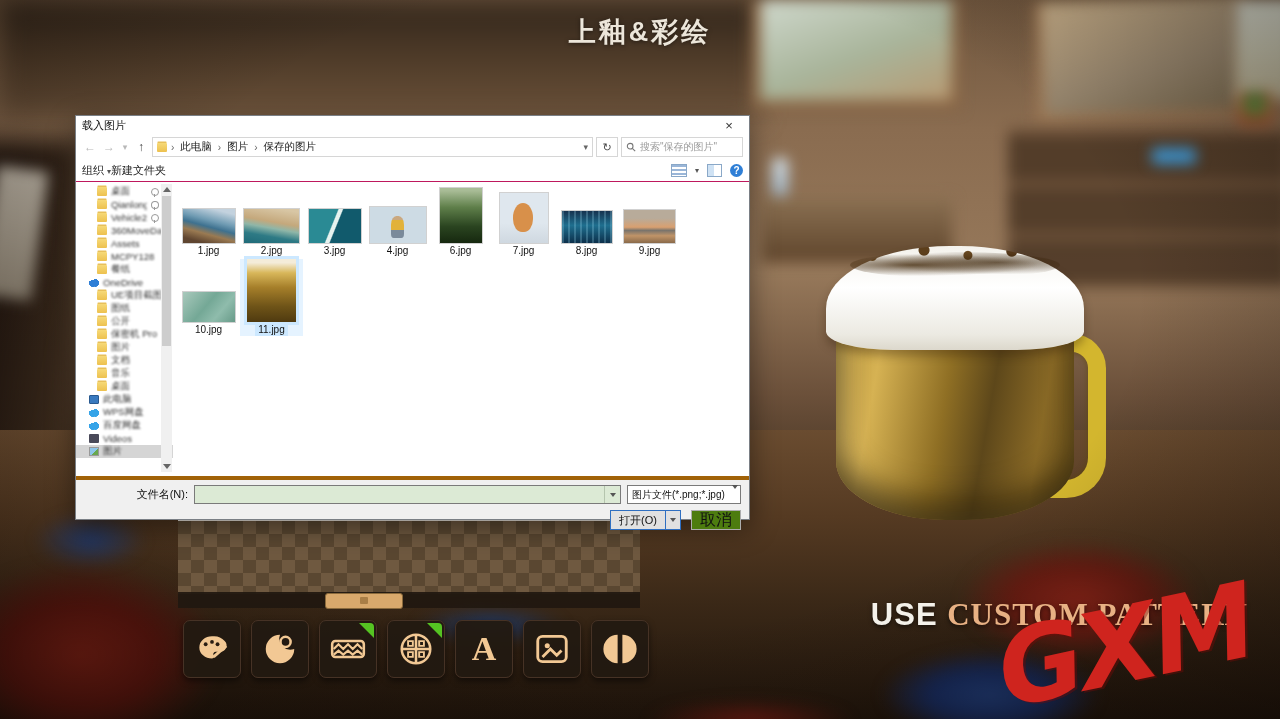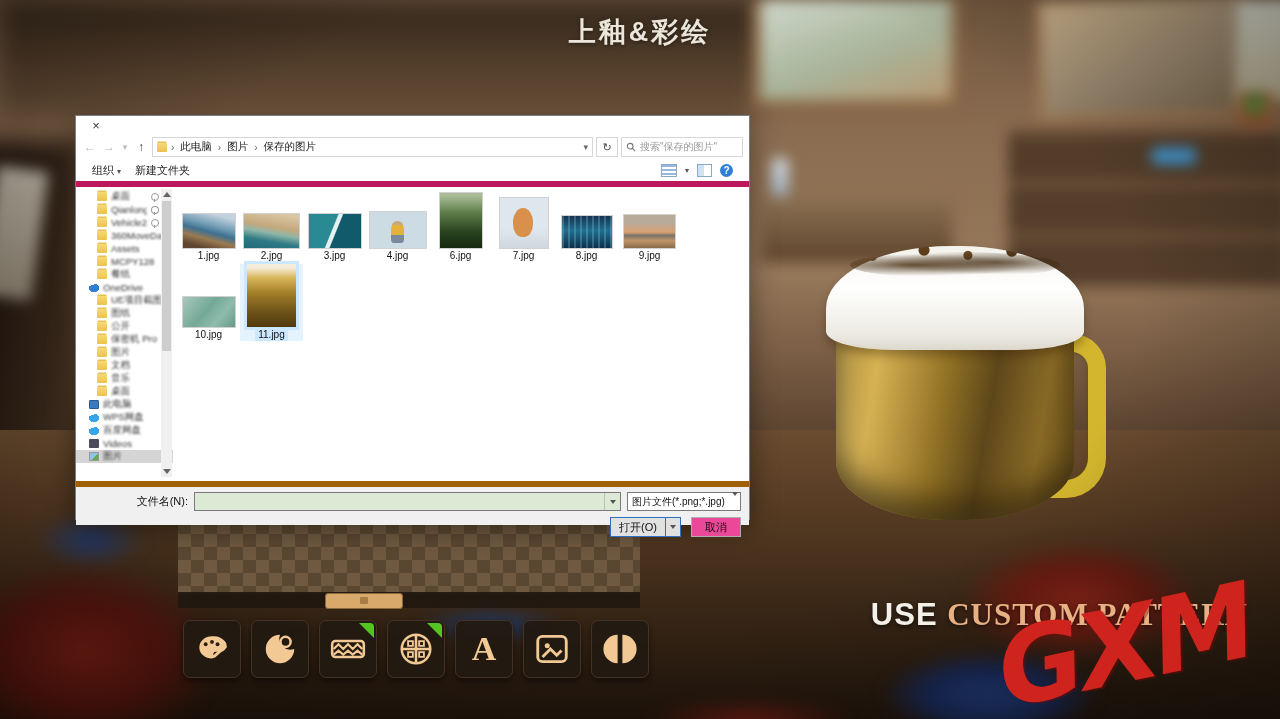--- a/index.html
+++ b/index.html
@@ -100,21 +100,21 @@
   .navbtn{width:16px;text-align:center;font-size:12px;color:#b8b8b8;}
   .navbtn.en{color:#444;}
   .navbtn.small{width:10px;font-size:9px;}
   .addr{flex:1;height:18px;border:1px solid #d6d6d6;display:flex;align-items:center;padding:0 4px;gap:4px;background:#fff;}
   .crumb{font-size:10.5px;color:#222;padding:0 2px;}
   .sep{color:#666;font-size:10px;}
   .addr .chev{margin-left:auto;color:#666;font-size:9px;}
   .refresh{width:20px;height:18px;border:1px solid #d6d6d6;display:flex;align-items:center;justify-content:center;color:#444;font-size:11px;}
   .searchbox{width:112px;height:18px;border:1px solid #d6d6d6;display:flex;align-items:center;gap:4px;padding:0 4px;}
   .searchbox .ph{color:#9a9a9a;font-size:10px;white-space:nowrap;overflow:hidden;}
-  .cmdrow{height:22px;background:#fff;border-bottom:6px solid #be185d;display:flex;align-items:center;padding:0 16px;gap:14px;}
+  .cmdrow{height:22px;background:#fff;border-bottom:1px solid #be185d;display:flex;align-items:center;padding:0 6px;}
   .cmd{font-size:11px;color:#222;}
   .cmd .dd{font-size:8px;color:#555;margin-left:3px;}
   .cmd-right{margin-left:auto;display:flex;align-items:center;gap:8px;}
   .vicon{width:14px;height:11px;background:linear-gradient(#9ab6d8 0 2px,transparent 2px 3px) 0 0/100% 4px;border:1px solid #8aa8c8;}
   .picon{width:13px;height:11px;border:1px solid #8aa8c8;background:linear-gradient(90deg,#cfe2f4 50%,#fff 50%);}
   .help{width:13px;height:13px;border-radius:50%;background:#2f7fd6;color:#fff;font-size:10px;font-weight:bold;
     display:flex;align-items:center;justify-content:center;}
   .dlg-body{display:flex;height:294px;background:#fff;}
   .side{width:97px;position:relative;padding-top:3px;box-sizing:border-box;}
   .side-scroll{position:absolute;right:1px;top:2px;width:11px;height:288px;background:#f0f0f0;}
@@ -154,33 +154,33 @@
   .t5::after{content:"";position:absolute;left:38%;bottom:0;width:26%;height:66%;background:#8a6b4a;border-radius:2px 2px 0 0;}
   .t6{background:linear-gradient(180deg,#a8bc96 5%,#5f7f4a 35%,#2a4420 70%,#16280f);}
   .t7{background:linear-gradient(#dfe7ee 60%,#cfd8e0);position:relative;overflow:hidden;}
   .t7::after{content:"";position:absolute;left:28%;top:20%;width:42%;height:58%;background:#d8904a;border-radius:50% 50% 45% 45%;}
   .t8{background:linear-gradient(180deg,#16324f,#1f6f8f 45%,#0c2f4a);position:relative;overflow:hidden;}
   .t8::after{content:"";position:absolute;inset:0;background:repeating-linear-gradient(90deg,rgba(160,220,240,.25) 0 2px,transparent 2px 6px);}
   .t9{background:linear-gradient(180deg,#b8ab9a 25%,#d9a070 52%,#7a746c 62%,#c09468 78%,#8a6a4a);}
   .t10{background:linear-gradient(130deg,#a9c9bc,#74a896 45%,#8fbcac 70%,#679a88);}
   .t11{background:linear-gradient(180deg,#f4ecd9 6%,#d8b75a 22%,#a67f2a 45%,#6f5418 75%,#4f3a10);}
   
-  .dlg-foot{height:44px;background:#f0f0f0;border-top:6px solid #a16207;padding:5px 8px 0 0;box-sizing:border-box;}
+  .dlg-foot{height:28px;background:#f0f0f0;border-top:4px solid #a16207;padding:5px 8px 0 0;box-sizing:border-box;}
   .frow1{display:flex;align-items:center;}
   .fl-label{width:112px;text-align:right;padding-right:6px;font-size:11px;}
   .fn-input{flex:1;height:17px;border:1px solid #7a7a7a;background:#dcead5;display:flex;align-items:center;position:relative;}
   .fn-input .combo{position:absolute;right:0;top:0;width:15px;height:100%;border-left:1px solid #b5c5ae;display:flex;align-items:center;justify-content:center;}
   .tri{width:0;height:0;border-left:3.5px solid transparent;border-right:3.5px solid transparent;border-top:4px solid #555;}
   .ftype{width:108px;height:17px;border:1px solid #7a7a7a;background:#fff;margin-left:6px;display:flex;align-items:center;font-size:10px;padding-left:4px;position:relative;box-sizing:content-box;}
   .ftype .combo{position:absolute;right:2px;}
   .frow2{display:flex;justify-content:flex-end;align-items:center;margin-top:6px;gap:10px;}
   .openbtn{display:flex;border:1px solid #2f6fc1;background:#e1e1e1;height:18px;}
   .openbtn .main{padding:0 8px;display:flex;align-items:center;font-size:11px;border-right:1px solid #2f6fc1;}
   .openbtn .arrow{width:14px;display:flex;align-items:center;justify-content:center;}
-  .cancelbtn{width:48px;height:18px;border:1px solid #adadad;background:#ec4899;display:flex;align-items:center;justify-content:center;font-size:11px;box-sizing:content-box;}
+  .cancelbtn{width:48px;height:18px;border:1px solid #adadad;background:#4d7c0f;display:flex;align-items:center;justify-content:center;font-size:16px;box-sizing:content-box;}
 </style>
 </head>
 <body>
 
 <div id="screen">
 
   <div class="scene">
     <div class="shelfwall blur2"></div>
     <div class="win-left blur"></div>
     <div class="frame-mid blur"></div>
@@ -279,20 +279,21 @@
       </div>
     </div>
 
   <div class="promo">
     <div><span>USE </span><span class="accent">CUSTOM PATTERN</span></div>
   </div>
   <div class="watermark">GXM</div>
 
   <div class="dlg">
     <div class="dlg-title">
+      <span class="t">载入图片</span>
       <span class="dlg-close">×</span>
     </div>
     <div class="navrow">
       <span class="navbtn">←</span>
       <span class="navbtn">→</span>
       <span class="navbtn small">▾</span>
       <span class="navbtn en">↑</span>
       <div class="addr">
         <span class="sic folder"></span>
         <span class="sep">›</span>

